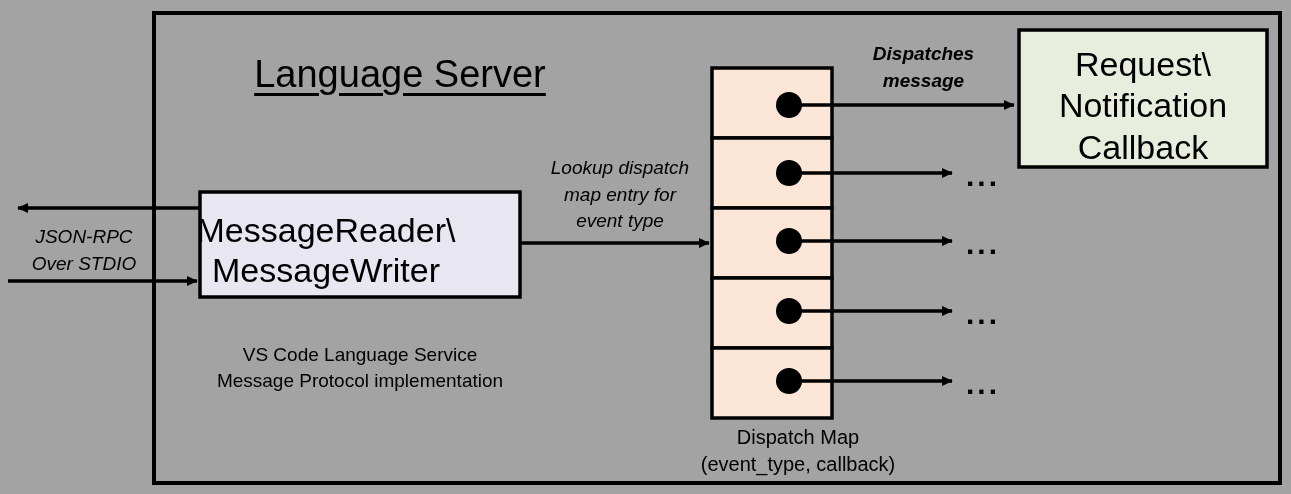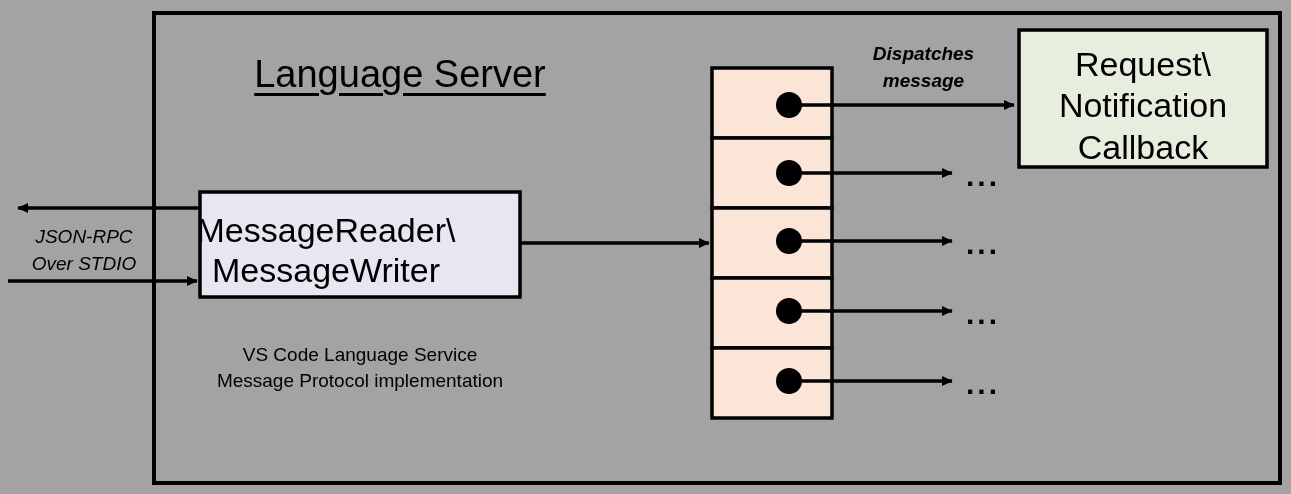--- a/index.html
+++ b/index.html
@@ -165,24 +165,29 @@
 
   <div class="txt" id="jsonrpc-label italic" style="font-style:italic; left:14px; top:224px; width:140px; font-size:19px; line-height:1.4;">JSON-RPC
 Over STDIO</div>
 
   <div class="txt" id="mr-label">MessageReader\
 MessageWriter</div>
 
   <div class="txt" id="mr-caption">VS Code Language Service
 Message Protocol implementation</div>
 
+  <div class="txt italic" id="lookup-label">Lookup dispatch
+map entry for
+event type</div>
 
   <div class="txt italic" id="dispatch-label">Dispatches
 message</div>
 
+  <div class="txt" id="dmap-caption">Dispatch Map
+(event_type, callback)</div>
 
   <div class="ellipsis" style="left:966px; top:161px;">...</div>
   <div class="ellipsis" style="left:966px; top:229px;">...</div>
   <div class="ellipsis" style="left:966px; top:299px;">...</div>
   <div class="ellipsis" style="left:966px; top:369px;">...</div>
 
   <div class="txt" id="cb-label">Request\
 Notification
 Callback</div>
 

